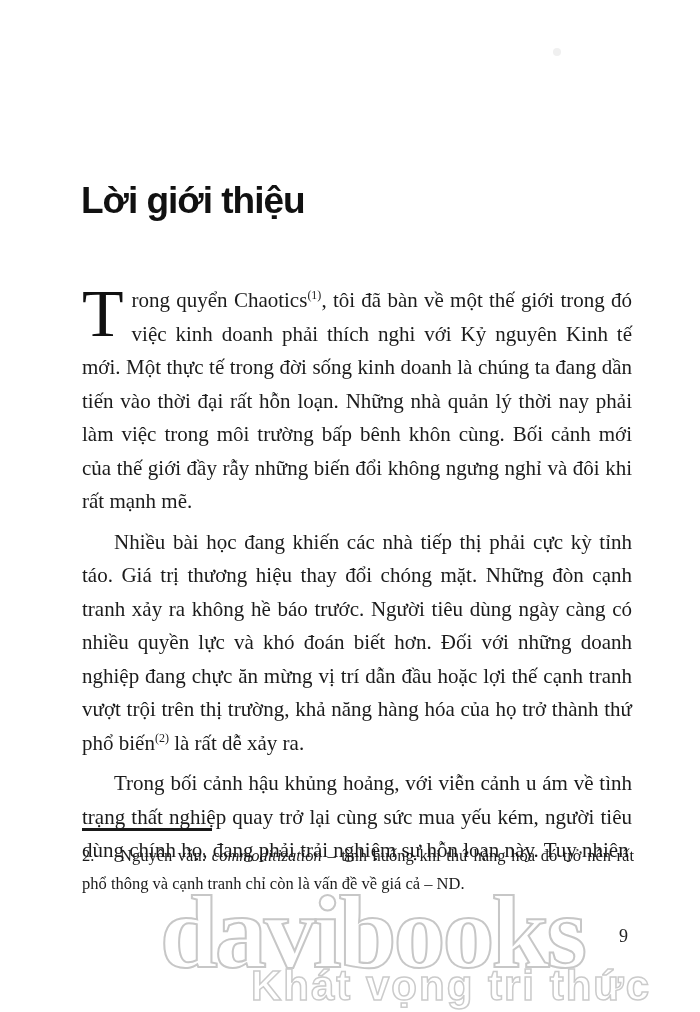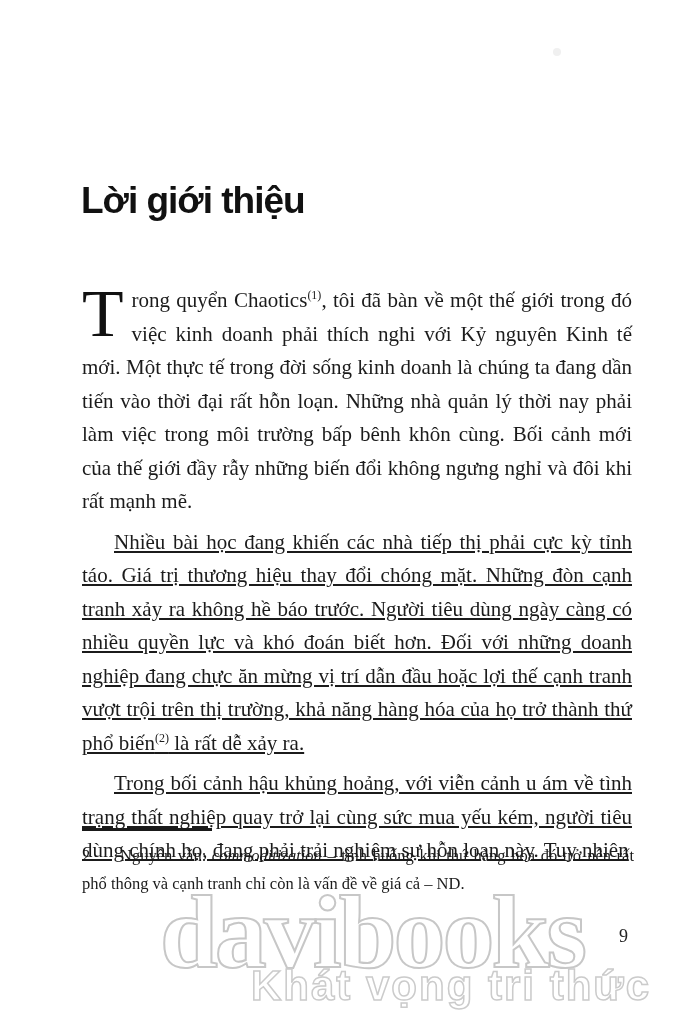--- a/index.html
+++ b/index.html
@@ -20,21 +20,21 @@
     color:#111111;
     white-space:nowrap;
   }
   .body-text{
     position:absolute;left:82px;top:284px;width:550px;
     font-size:21px;
     line-height:33.5px;
     text-align:justify;
   }
   .body-text p{margin:0 0 7px 0;}
-  .body-text p.indented{text-indent:32px;text-decoration:underline;}
+  .body-text p.indented{text-indent:32px;}
   .dropcap{
     float:left;
     font-size:68px;
     line-height:53px;
     padding:3px 8px 0 0;
     font-family:"Liberation Serif", serif;
     color:#111111;
   }
   sup.fnref{
     font-size:12px;

